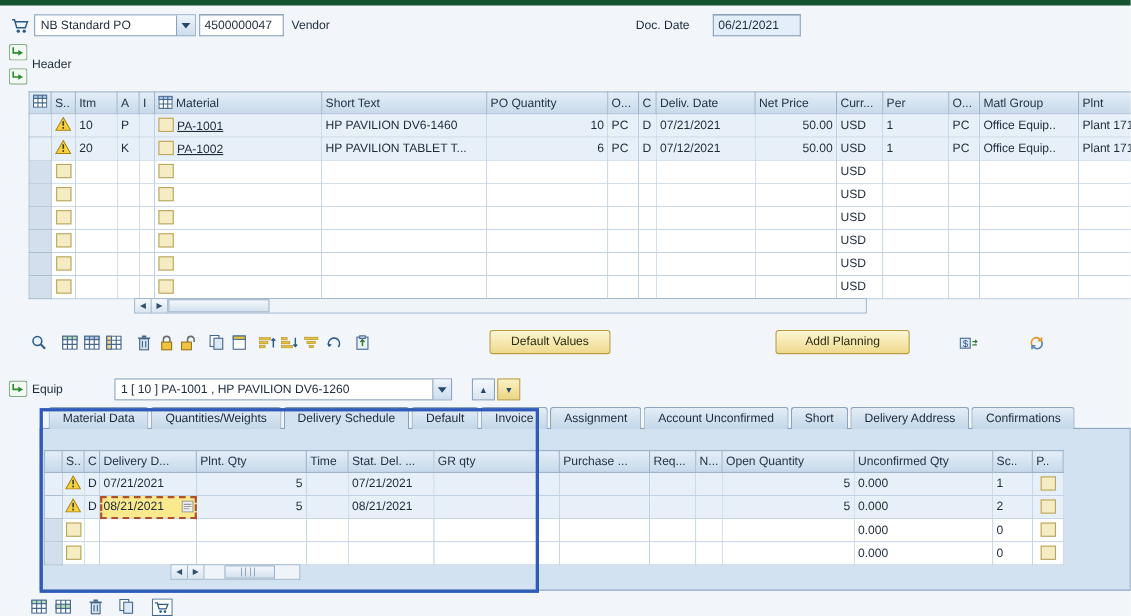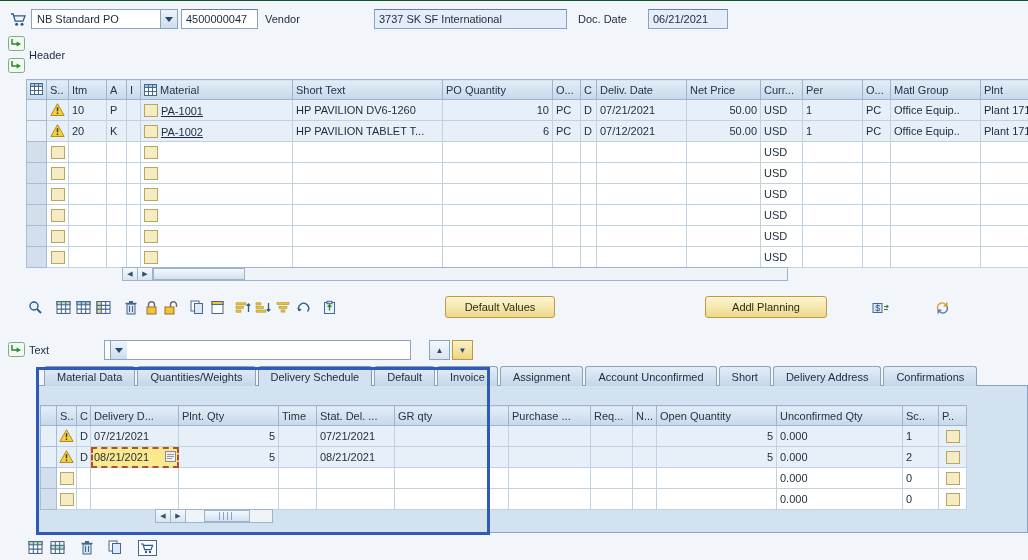--- a/index.html
+++ b/index.html
@@ -1,18 +1,18 @@
 <!DOCTYPE html>
 <html><head>
 <meta charset="utf-8">
 <style>
   *{margin:0;padding:0;box-sizing:border-box}
   html,body{width:1028px;height:560px}
   body{font-family:"Liberation Sans",sans-serif;font-size:11px;color:#1d2a3a;background:#fff}
-  #screen{position:relative;width:1028px;height:560px;background:#f2f6fa;overflow:hidden;border-top:1px solid #14532d}
+  #screen{position:relative;width:1028px;height:560px;background:#f2f6fa;overflow:hidden;border-top:5px solid #14532d}
   .lbl{position:absolute;white-space:nowrap}
   .iconbtn{position:absolute;width:22px;height:21px;display:flex;align-items:center;justify-content:center;cursor:default}
   .icon{display:inline-flex;align-items:center;justify-content:center}
   .field{position:absolute;height:20px;border:1px solid #8ba3bc;border-top-color:#64809c;background:#e4eefa;font:11px "Liberation Sans",sans-serif;padding:0 4px;color:#1d2a3a}
   .white{background:#fff}
   .combo{position:absolute;height:20px;border:1px solid #8ba3bc;background:#fff;display:flex;align-items:center;padding-left:5px;cursor:default}
   .cbtext{flex:1;min-width:0;overflow:hidden;white-space:nowrap}
   .cbarrow{width:17px;align-self:stretch;background:linear-gradient(#eef4fa,#cddded);border-left:1px solid #8ba3bc;display:flex;align-items:center;justify-content:center}
   .tri{width:0;height:0;border-left:4px solid transparent;border-right:4px solid transparent;border-top:5px solid #26486e}
   table.grid{position:absolute;border-collapse:collapse;table-layout:fixed;background:#fff;font-size:11px}
@@ -56,21 +56,20 @@
     </span>
   </div>
   <div class="combo" style="left:31px;top:8px;width:147px">
     <span class="cbtext">NB Standard PO</span>
     <span class="cbarrow">
         <span class="tri"></span>
       </span>
   </div>
   <input class="field white" style="left: 181px; top: 8px; width: 77px;" readonly="" value="4500000047">
   <div class="lbl" style="left:265px;top:12px">Vendor</div>
-  <input class="field" style="left: 374px; top: 8px; width: 193px;" readonly="" value="3737 SK SF International">
   <div class="lbl" style="left:578px;top:12px">Doc. Date</div>
   <input class="field" style="left: 648px; top: 8px; width: 80px;" readonly="" value="06/21/2021">
 
   <div class="iconbtn" style="left:5px;top:32px">
     <span class="icon">
       <svg width="17" height="15" viewBox="0 0 17 15">
           <rect x="0.5" y="0.5" width="16" height="14" rx="2" fill="#f2f8f2" stroke="#85a885"></rect>
           <path d="M4 3v5h5" fill="none" stroke="#2e8b2e" stroke-width="1.5"></path>
           <path d="M8.6 5.4 13 8 8.6 10.6z" fill="#2e8b2e"></path>
         </svg>
@@ -145,21 +144,21 @@
               <svg width="15" height="13" viewBox="0 0 16 14">
                 <path d="M8 .8 15.2 13.4H.8Z" fill="#f6d33c" stroke="#a98214"></path>
                 <rect x="7.2" y="4.5" width="1.6" height="4.4" fill="#3a3a3a"></rect>
                 <rect x="7.2" y="10.2" width="1.6" height="1.7" fill="#3a3a3a"></rect>
               </svg>
             </span></td>
       <td>10</td>
       <td>P</td>
       <td></td>
       <td class="mat"><span class="box"></span><span class="mlink">PA-1001</span></td>
-      <td>HP PAVILION DV6-1260</td>
+      <td>HP PAVILION DV6-1460</td>
       <td class="r">10</td>
       <td>PC</td>
       <td>D</td>
       <td>07/21/2021</td>
       <td class="r">50.00</td>
       <td>USD</td>
       <td>1</td>
       <td>PC</td>
       <td>Office Equip..</td>
       <td>Plant 171</td>
@@ -464,22 +463,23 @@
 
   <div class="iconbtn" style="left:5px;top:338px">
     <span class="icon">
       <svg width="17" height="15" viewBox="0 0 17 15">
           <rect x="0.5" y="0.5" width="16" height="14" rx="2" fill="#f2f8f2" stroke="#85a885"></rect>
           <path d="M4 3v5h5" fill="none" stroke="#2e8b2e" stroke-width="1.5"></path>
           <path d="M8.6 5.4 13 8 8.6 10.6z" fill="#2e8b2e"></path>
         </svg>
     </span>
   </div>
-  <div class="lbl" style="left:29px;top:343px">Text</div>
+  <div class="lbl" style="left:29px;top:343px">Equip</div>
   <div class="combo" style="left:104px;top:339px;width:307px">
+    <span class="cbtext">1 [ 10 ] PA-1001 , HP PAVILION DV6-1260</span>
     <span class="cbarrow">
         <span class="tri"></span>
       </span>
   </div>
   <div class="navbtn" style="left:429px;top:339px">▲</div>
   <div class="navbtn sel" style="left:452px;top:339px">▼</div>
 
   <div class="panel"></div>
   <div class="tabs">
     <div class="tab">Material Data</div>

